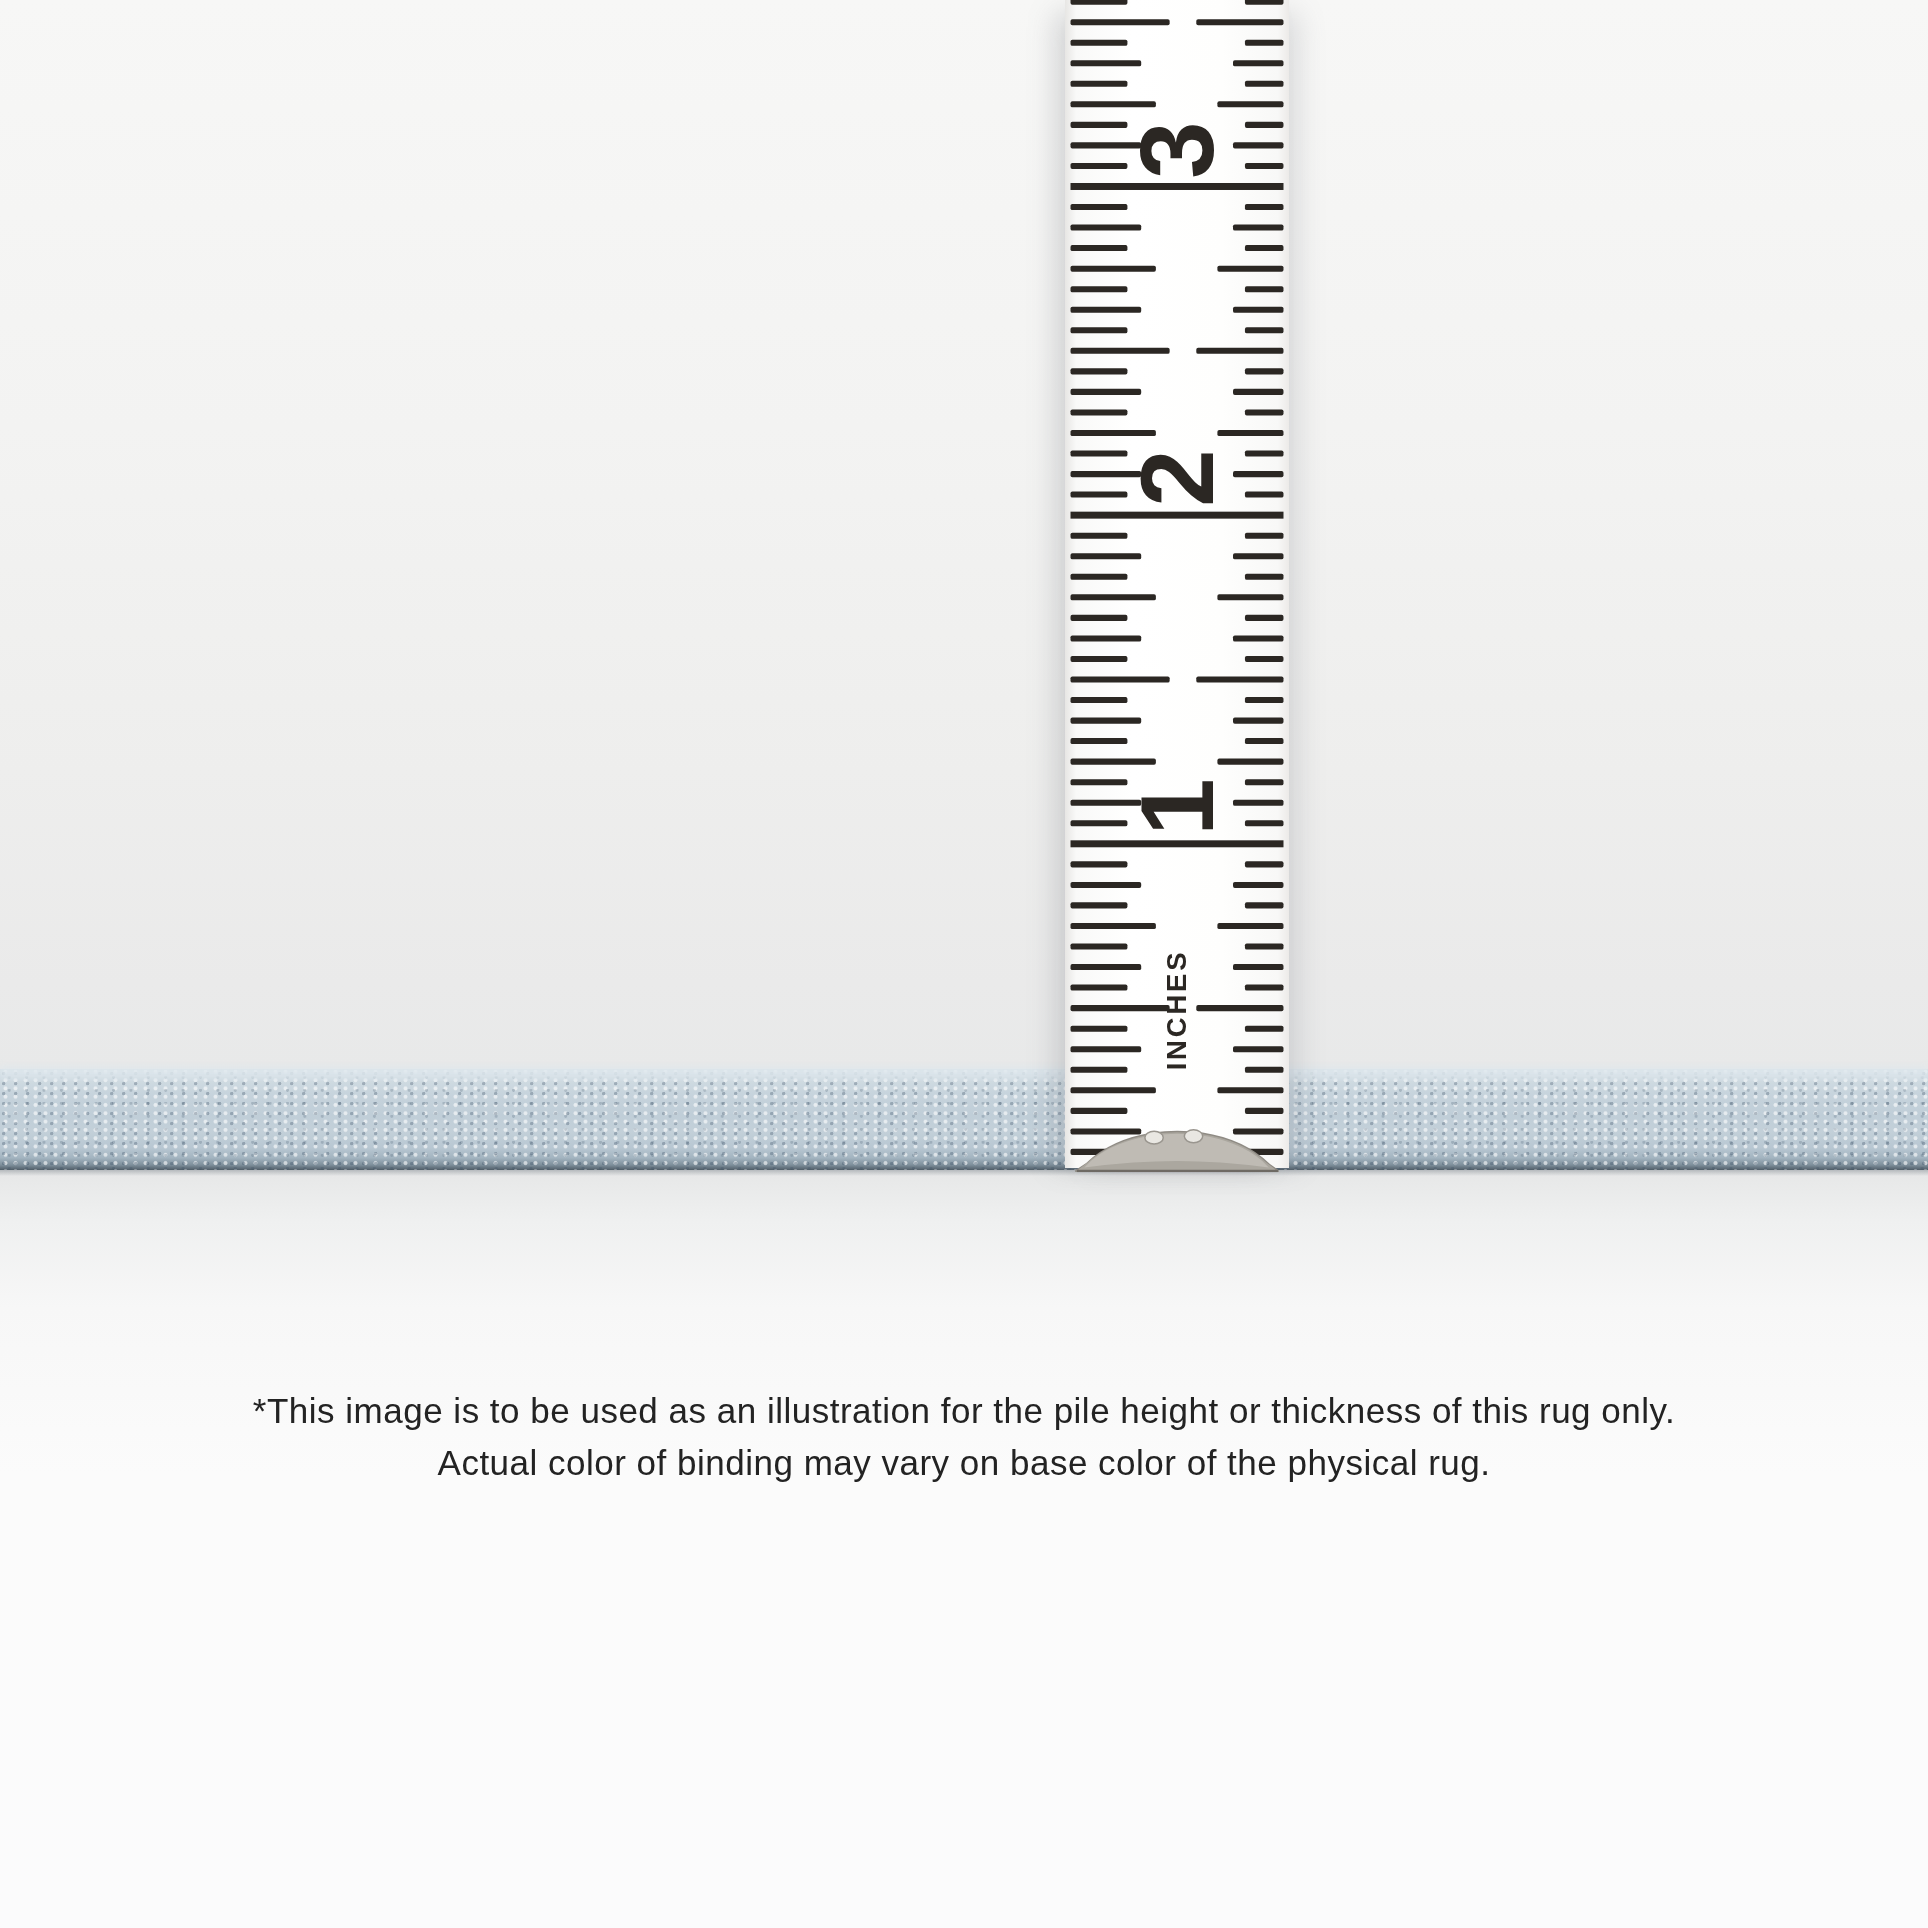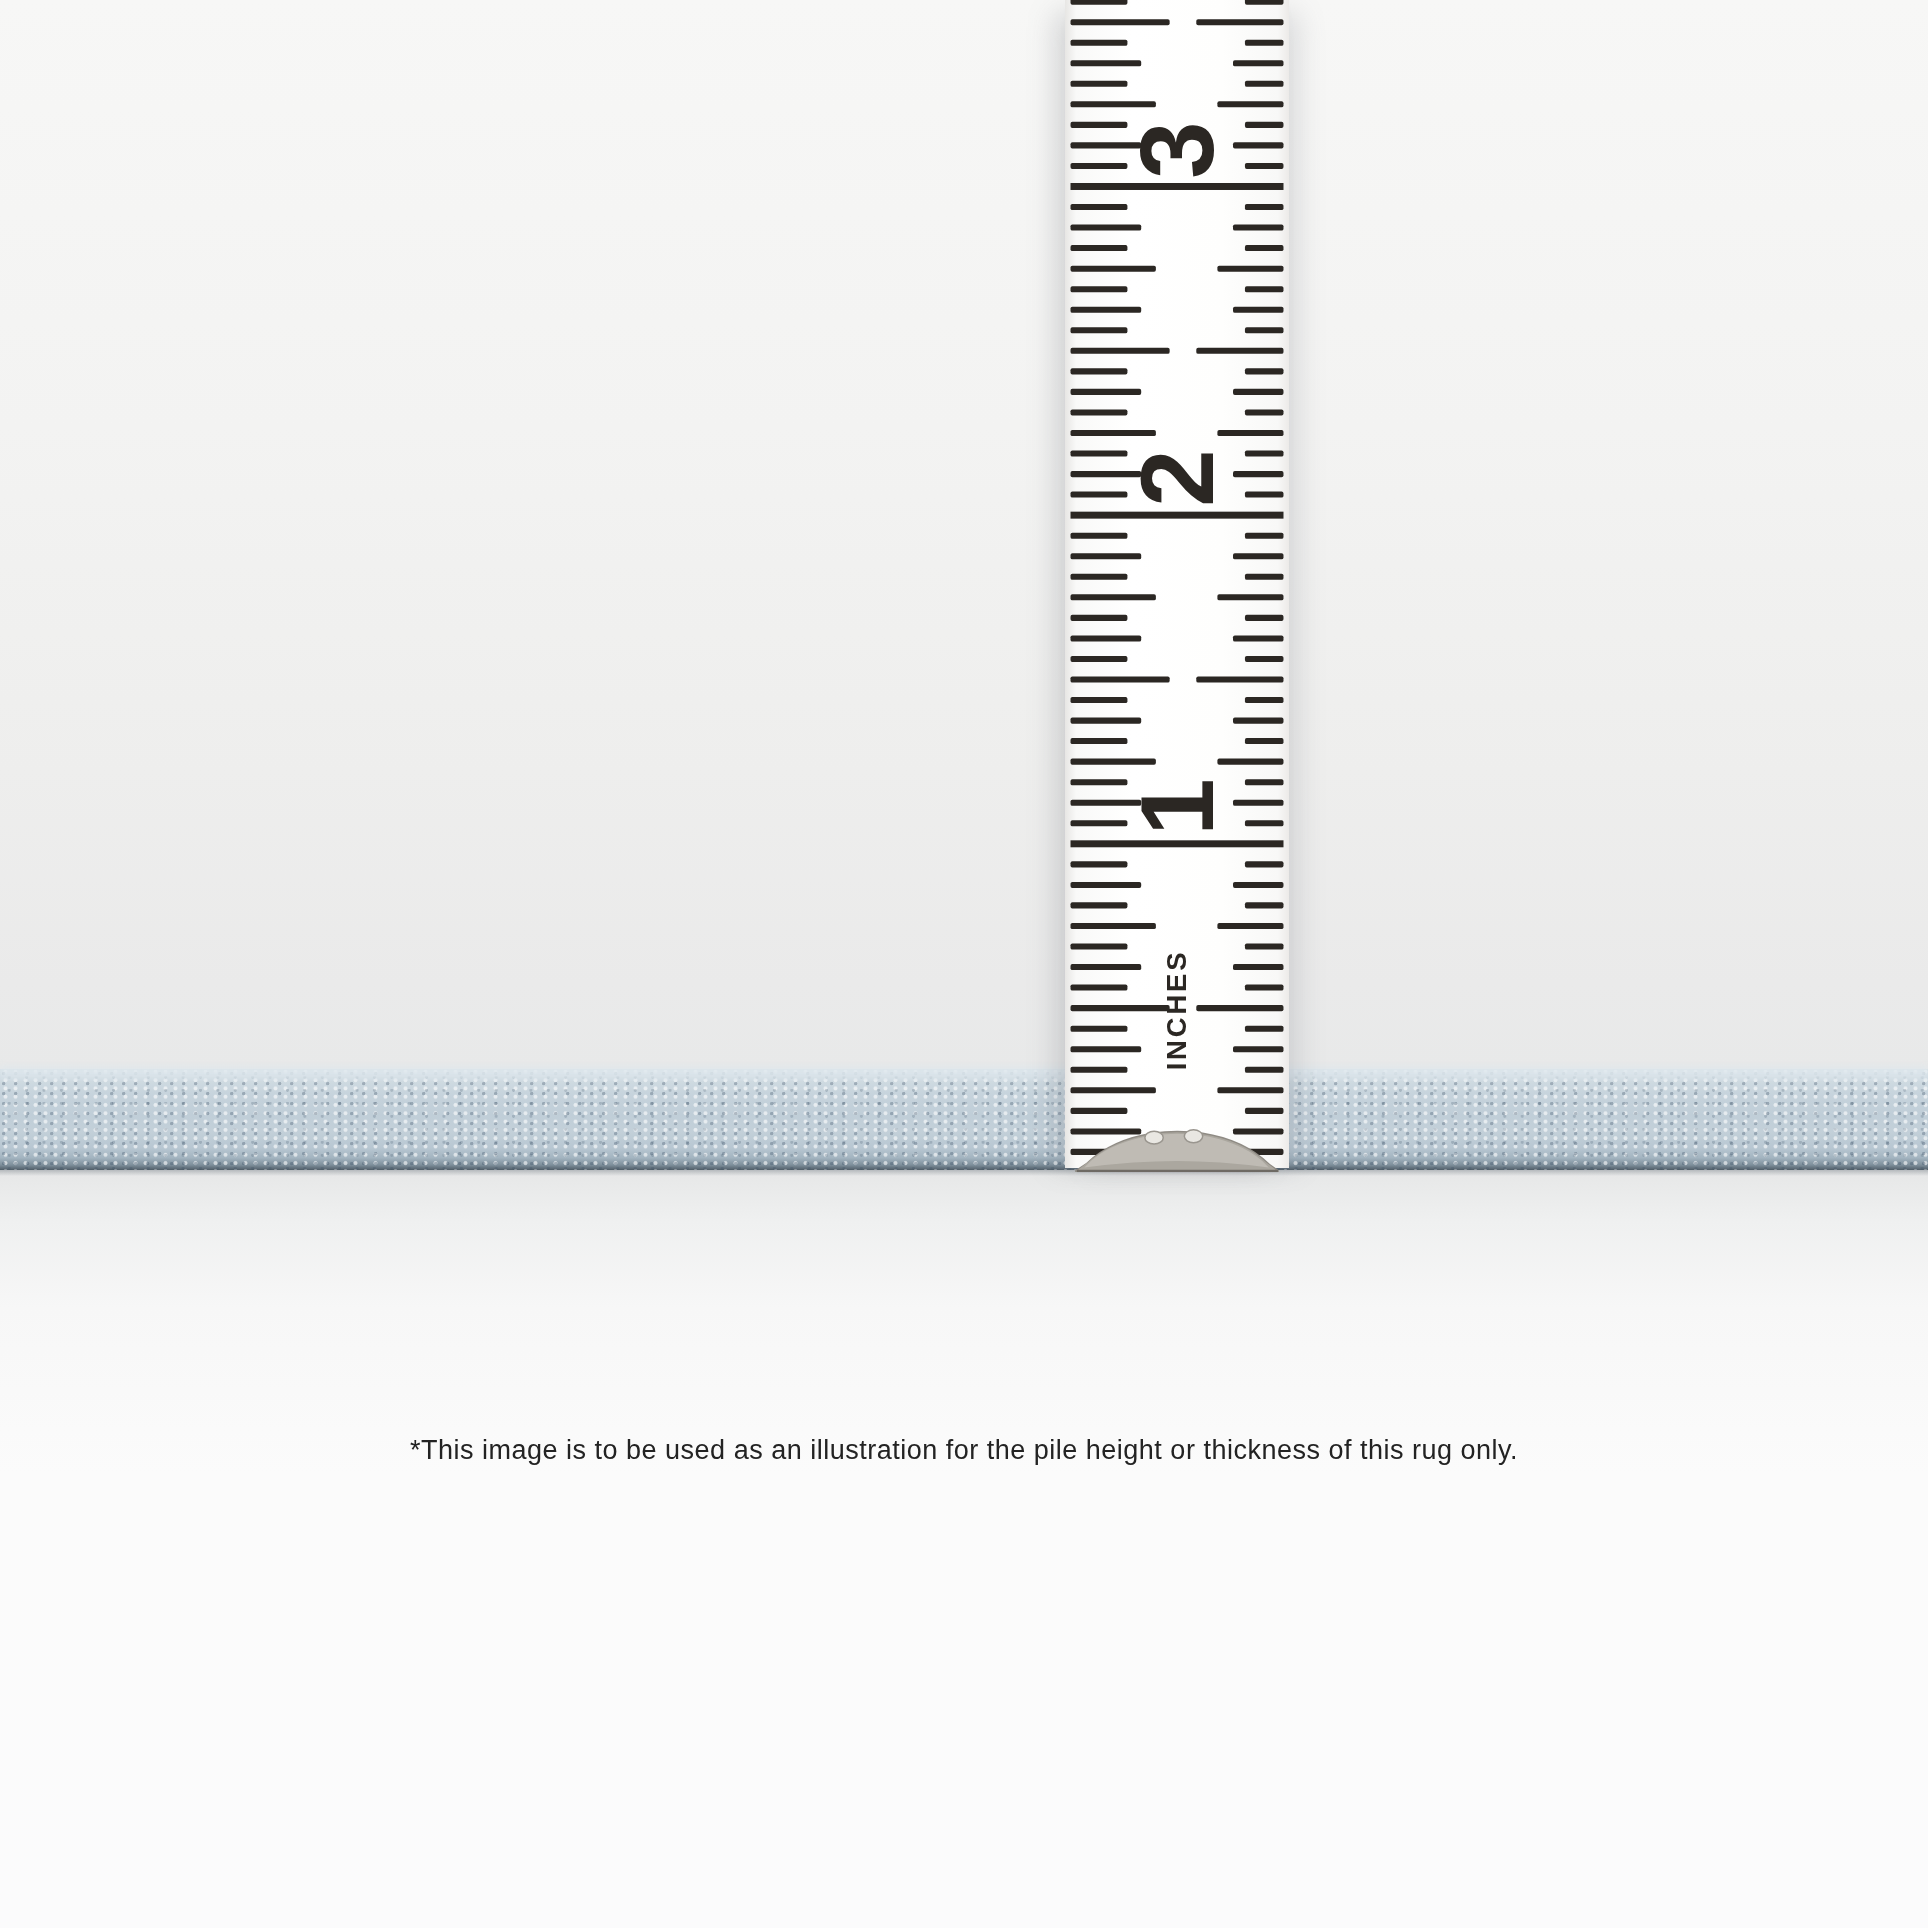--- a/index.html
+++ b/index.html
@@ -112,25 +112,24 @@
     top: 1128px;
     transform: translateX(-50%);
     display: block;
   }
   
   .caption {
     position: absolute;
     left: 0; top: 1385px;
     width: 100%;
     text-align: center;
-    font-size: 27px;
+    font-size: 35px;
     line-height: 52px;
     letter-spacing: 0.5px;
     color: #232323;
-    margin-top: 39px;
   }
 </style>
 </head>
 <body>
 
 <div class="scene">
 
   <div class="wall"></div>
   <div class="floor"></div>
   <div class="rug"></div>
@@ -260,16 +259,17 @@
       <path d="M8,45 L18,37 Q46,13 89,6.5 Q115,2.5 142,6.5 Q186,13 213,38 L222,45 L222,46.2 L8,46.2 Z" fill="#aba79f"></path>
       <path d="M14,43 L22,35 Q48,14 90,8 Q115,4.5 140,8 Q182,14 208,36 L215,43 Q160,36 115,36 Q70,36 14,43 Z" fill="#c2beb7" opacity="0.85"></path>
       <rect x="6" y="45.5" width="219" height="2.5" fill="#6e6a64"></rect>
       <ellipse cx="90" cy="10.5" rx="10" ry="7" fill="#e9e7e2" stroke="#9a968f" stroke-width="1.6"></ellipse>
       <ellipse cx="133" cy="9" rx="10" ry="7" fill="#e9e7e2" stroke="#9a968f" stroke-width="1.6"></ellipse>
     </svg>
   </div>
 
   <div class="caption">
     <div>*This image is to be used as an illustration for the pile height or thickness of this rug only.</div>
+    <div>Actual color of binding may vary on base color of the physical rug.</div>
   </div>
 
 </div>
 
 
 </body></html>

